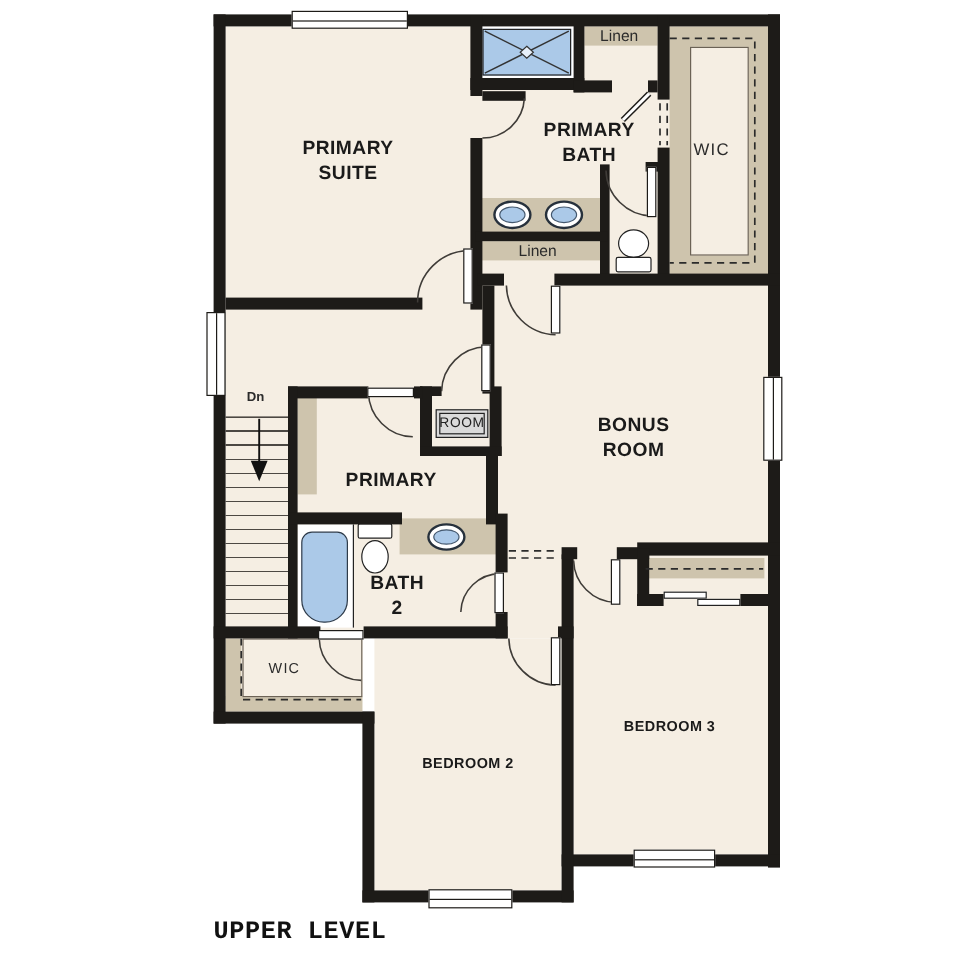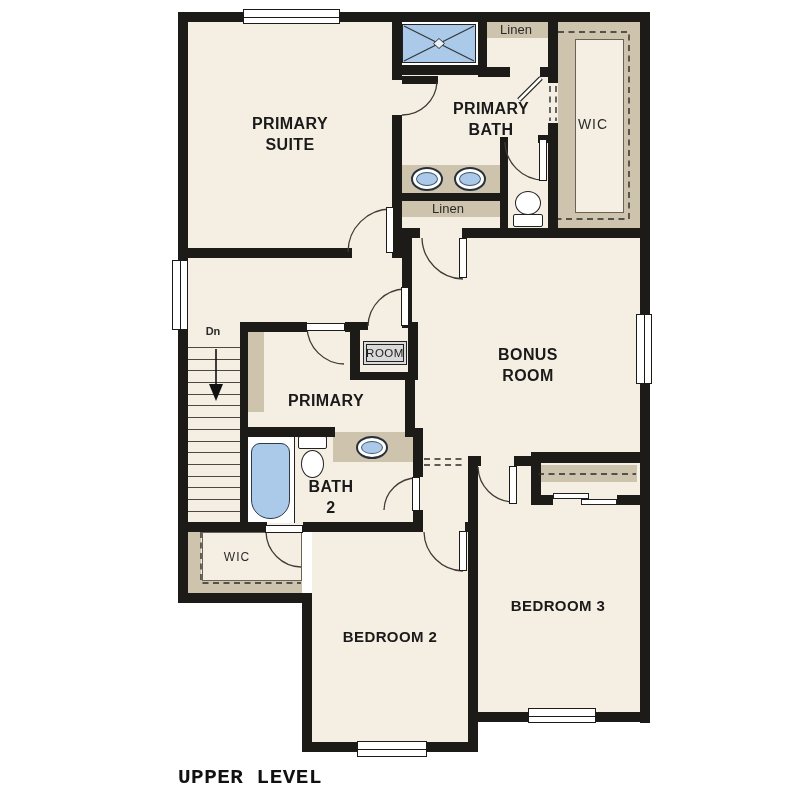--- a/index.html
+++ b/index.html
@@ -9,21 +9,21 @@
   .fl{background:var(--floor,#f5eee3);}
   .w{background:var(--wall,#1d1b18);}
   .tan{background:var(--shelf-tan,#cec4ad);}
   .window{background:#fff;border:1.5px solid var(--wall,#1d1b18);}
   .window::after{content:"";position:absolute;background:var(--wall,#1d1b18);}
   .window.h::after{left:0;right:0;top:50%;height:1px;}
   .window.v::after{top:0;bottom:0;left:50%;width:1px;}
   .leaf{background:#fff;border:1.5px solid var(--wall,#1d1b18);}
   .lbl{font-weight:bold;color:#1a1a1a;text-align:center;line-height:21px;
        font-size:16px;letter-spacing:.4px;}
-  .lbl.big{font-size:15px;}
+  .lbl.big{font-size:12px;}
   .sm{font-weight:normal;color:#2b2b2b;text-align:center;font-size:13px;line-height:15px;}
   .stairs{background-image:repeating-linear-gradient(to bottom,
           #4c4843 0px,#4c4843 1px,transparent 1px,transparent 11.7px);}
   .thinbox{border:1px solid #6b6255;background:var(--floor,#f5eee3);}
   .shower-outer{background:#fff;border:1px solid #222;}
   .shower-inner{background:var(--fixture-blue,#abc9e8);border:1px solid #222;}
   .tub{background:var(--fixture-blue,#abc9e8);border:1.5px solid #2e3b4a;
        border-radius:9px 9px 19px 19px;}
   .bowl{background:#fff;border:1.5px solid #222;border-radius:50%;}
   .tank{background:#fff;border:1.5px solid #222;border-radius:2px;}

